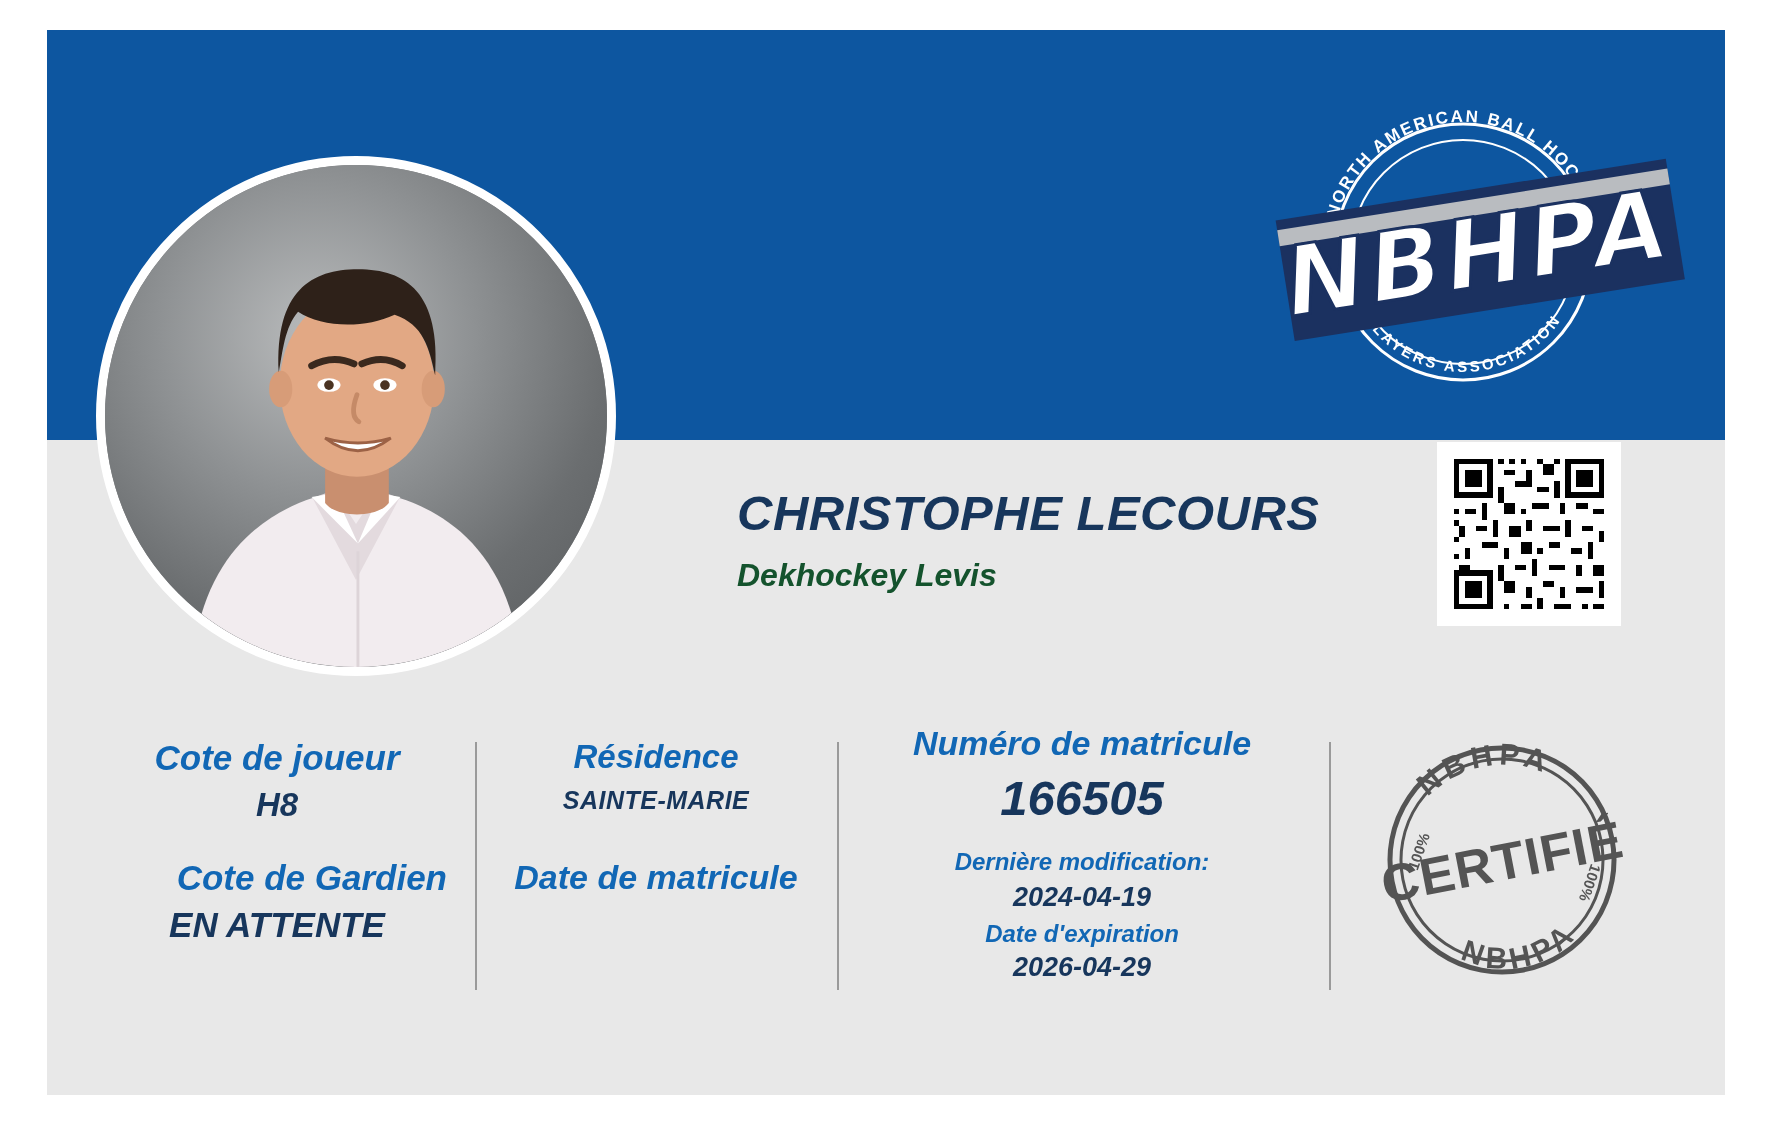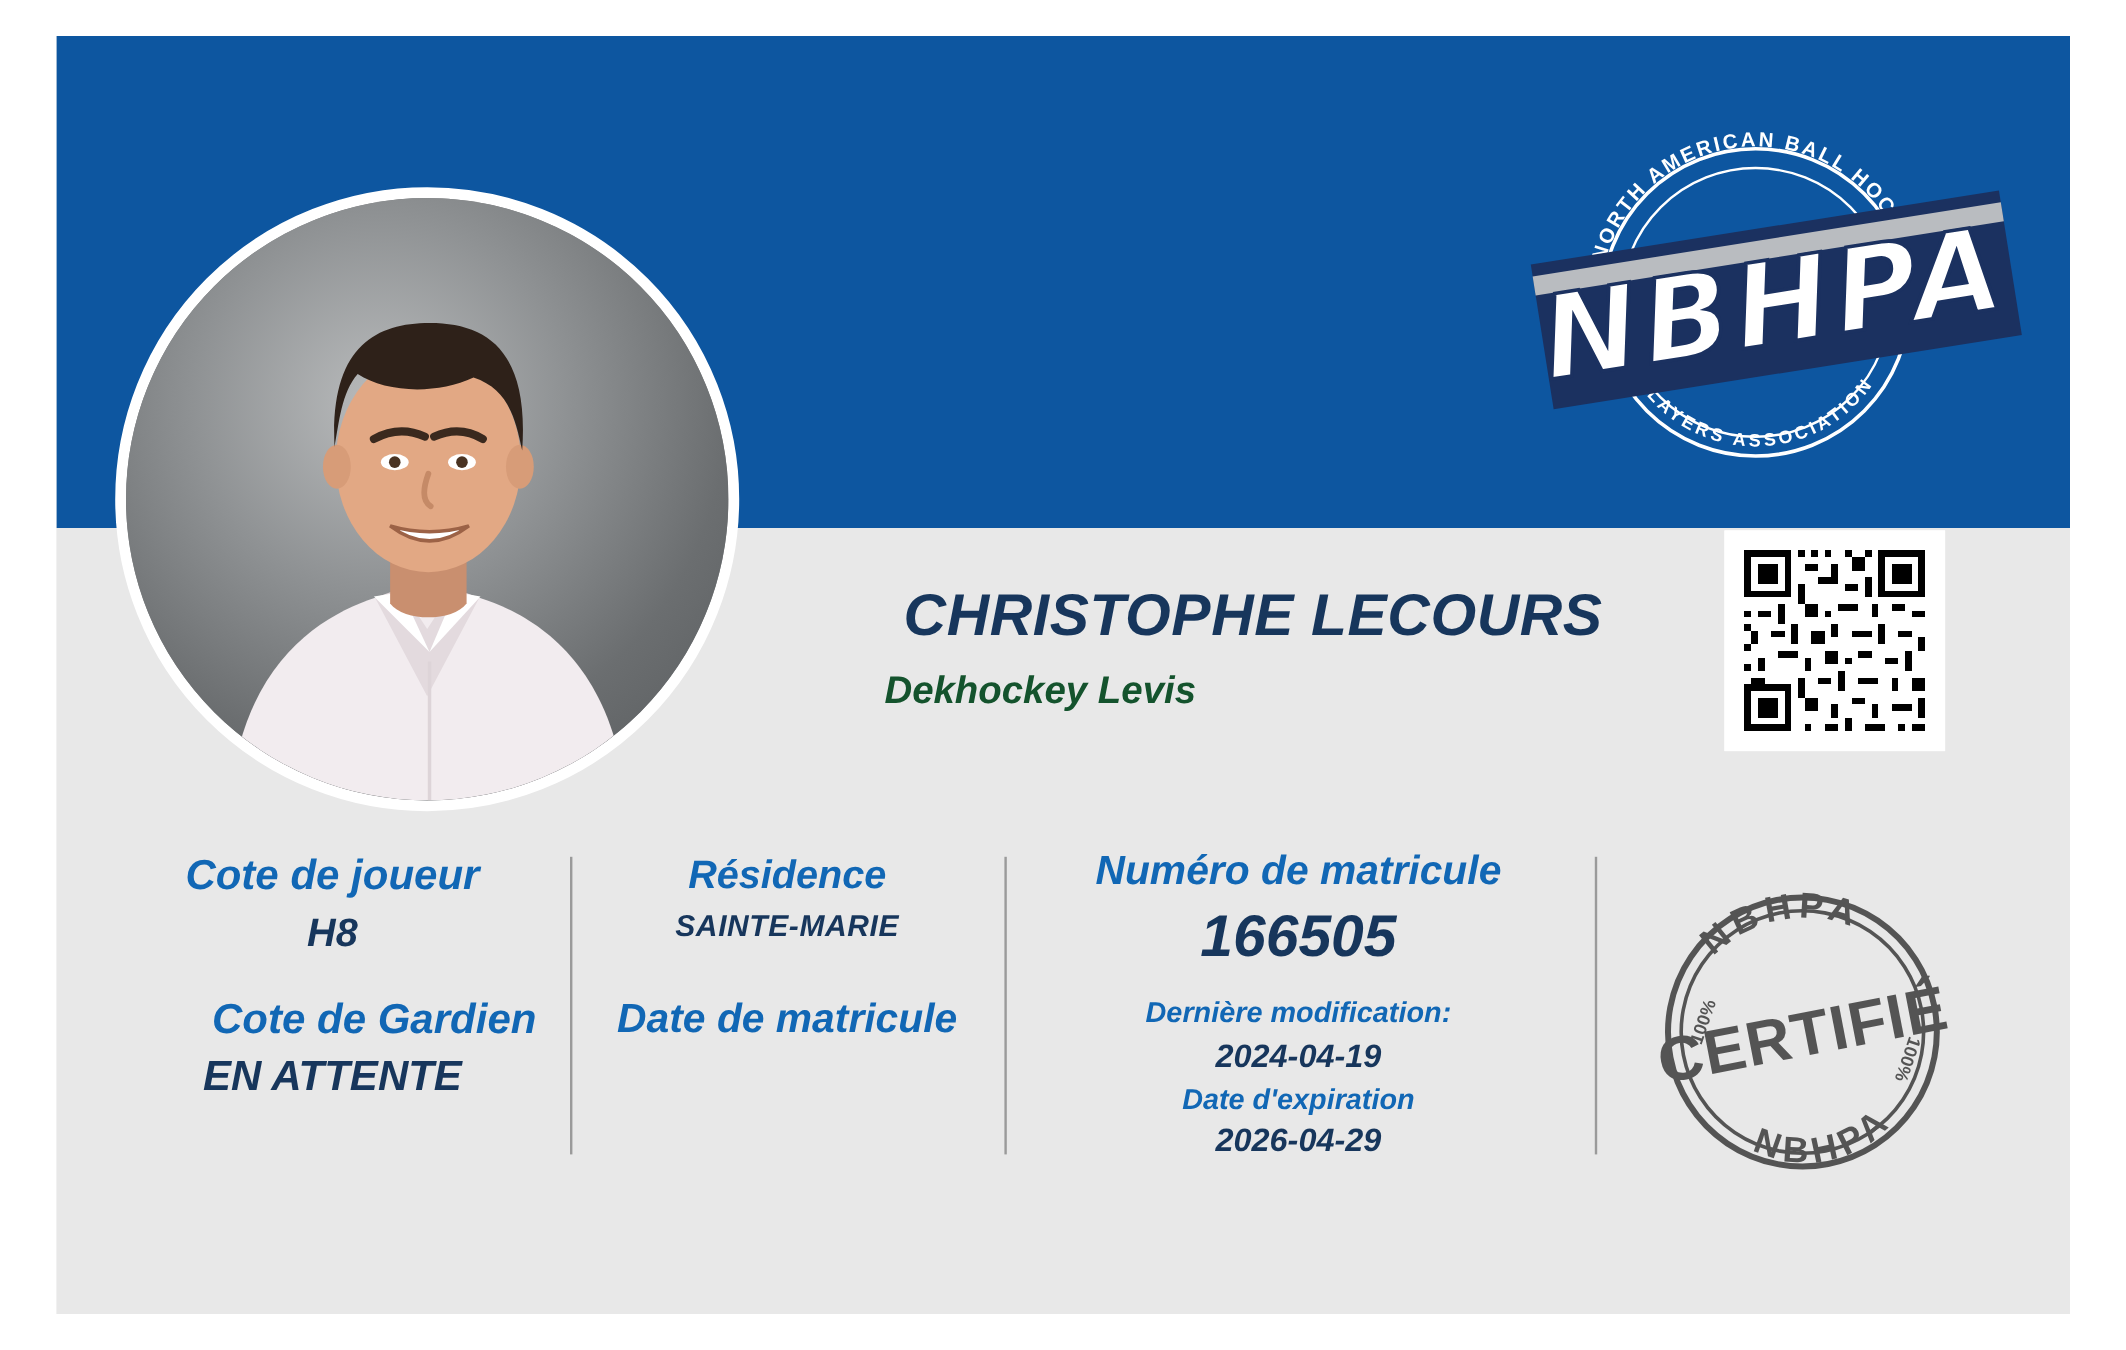--- a/index.html
+++ b/index.html
@@ -66,21 +66,20 @@
   .name {
     position: absolute;
     left: 690px;
     top: 455px;
     font-size: 49px;
     font-weight: bold;
     font-style: italic;
     color: #17365c;
     letter-spacing: 0.5px;
     white-space: nowrap;
-    margin-left: 16px;
   }
   .team {
     position: absolute;
     left: 690px;
     top: 527px;
     font-size: 32px;
     font-weight: bold;
     font-style: italic;
     color: #14532d;
     white-space: nowrap;
@@ -93,21 +92,21 @@
     width: 184px;
     height: 184px;
     background: #ffffff;
     padding: 0;
   }
   .qr svg { display: block; }
   
   .info {
     position: absolute;
     left: 0;
-    top: 672px;
+    top: 700px;
     width: 100%;
     height: 300px;
   }
   .divider {
     position: absolute;
     top: 0;
     width: 2px;
     background: #9a9a9a;
   }
   .div1 { left: 428px; top: 12px; height: 248px; }
@@ -135,21 +134,21 @@
   .c1-l1 { top: 8px;  font-size: 35px; }
   .c1-v1 { top: 56px; font-size: 33px; text-align: center; }
   .c1-l2 { top: 128px; font-size: 35px; text-align: right; }
   .c1-v2 { top: 175px; font-size: 35px; }
   
   .c2 { left: 440px; width: 338px; }
   .c2-l1 { top: 8px;  font-size: 33px; }
   .c2-v1 { top: 56px; font-size: 25px; letter-spacing: .5px; }
   .c2-l2 { top: 128px; font-size: 34px; }
   
-  .c3 { left: 800px; width: 470px; margin-top: 11px; }
+  .c3 { left: 800px; width: 470px; }
   .c3-l1 { top: -6px; font-size: 34px; }
   .c3-v1 { top: 40px; font-size: 49px; }
   .c3-l2 { top: 118px; font-size: 24px; }
   .c3-v2 { top: 152px; font-size: 27px; }
   .c3-l3 { top: 190px; font-size: 24px; }
   .c3-v3 { top: 222px; font-size: 27px; }
 
   
   .stamp {
     position: absolute;

